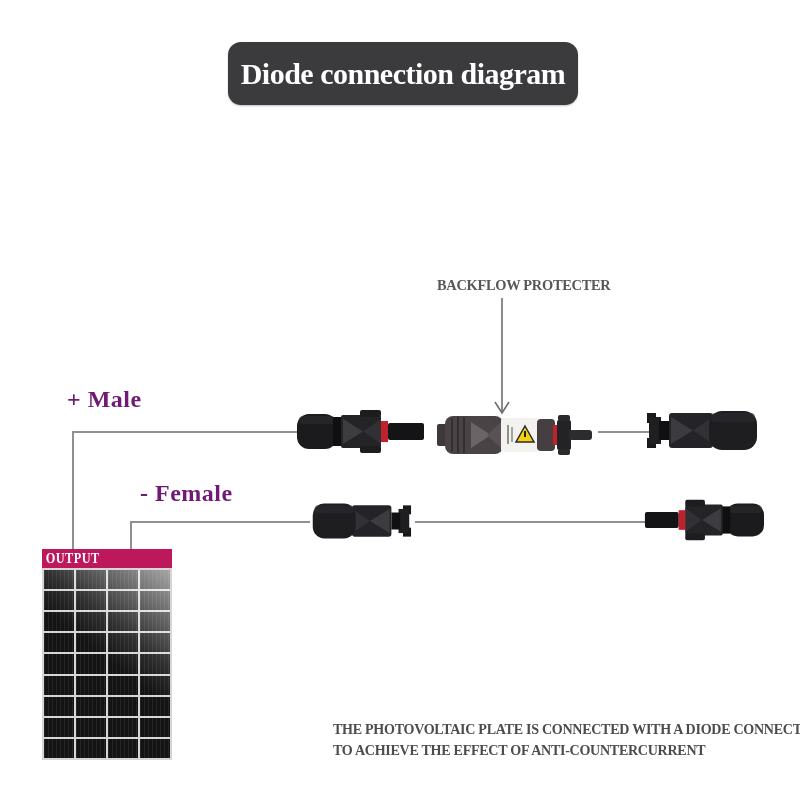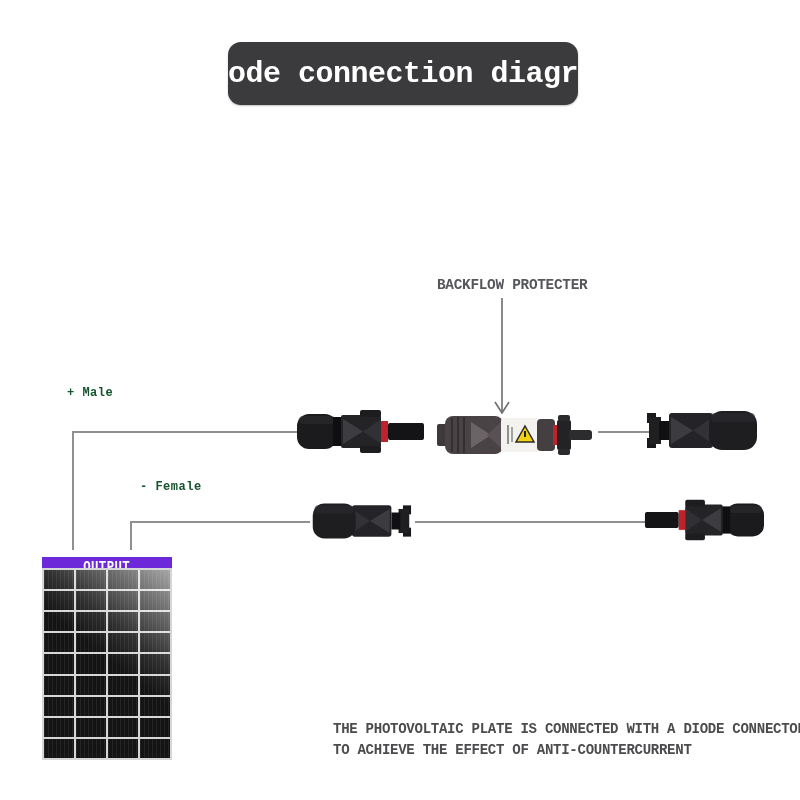--- a/index.html
+++ b/index.html
@@ -1,18 +1,18 @@
 <!DOCTYPE html>
 <html><head>
 <meta charset="utf-8">
 <style>
   html,body{margin:0;padding:0;background:#ffffff;}
   #stage{
     position:relative;width:800px;height:800px;background:#ffffff;overflow:hidden;
-    font-family:Liberation Mono, monospace;
+    font-family:Liberation Serif, serif;
   }
   
   .banner{
     position:absolute;left:228px;top:42px;width:350px;height:63px;
     background:#3b3b3d;border-radius:13px;
     display:flex;align-items:center;justify-content:center;
     box-shadow:0 1px 2px rgba(0,0,0,.25);
   }
   .banner-text{
     color:#ffffff;font-size:30px;font-weight:bold;letter-spacing:-0.5px;white-space:nowrap;
@@ -23,32 +23,32 @@
     color:#56575a;font-size:15px;font-weight:bold;letter-spacing:-0.3px;white-space:nowrap;
     transform:scaleX(0.96);transform-origin:left;
   }
   .down-arrow{position:absolute;left:492px;top:296px;}
   
   .wire{position:absolute;background:#909090;}
   .wire.h{height:2px;}
   .wire.v{width:2px;}
   
   .pole-label{
-    position:absolute;color:#14532d;font-size:12px;font-weight:bold;letter-spacing:0.5px;white-space:nowrap;
+    position:absolute;color:#701a75;font-size:24px;font-weight:bold;letter-spacing:0.5px;white-space:nowrap;
   }
   .male-label{left:67px;top:386px;}
   .female-label{left:140px;top:480px;}
   
   .connector{position:absolute;}
   .connector svg{display:block;width:100%;height:100%;}
   .mirrored svg{transform:scaleX(-1);}
   
   .output-bar{
-    position:absolute;left:42px;top:549px;width:130px;height:19px;background:#6d28d9;
-    display:flex;align-items:center;justify-content:center;margin-top:8px;
+    position:absolute;left:42px;top:549px;width:130px;height:19px;background:#be185d;
+    display:flex;align-items:center;
   }
   .output-text{
     color:#ffffff;font-size:14px;font-weight:bold;letter-spacing:0.5px;
     transform:scaleX(0.88);white-space:nowrap;
   }
   .solar-panel{
     position:absolute;left:42px;top:568px;width:130px;height:192px;
     background:#d6d6d6;border:2px solid #d6d6d6;box-sizing:border-box;
   }
   .panel-grid{

